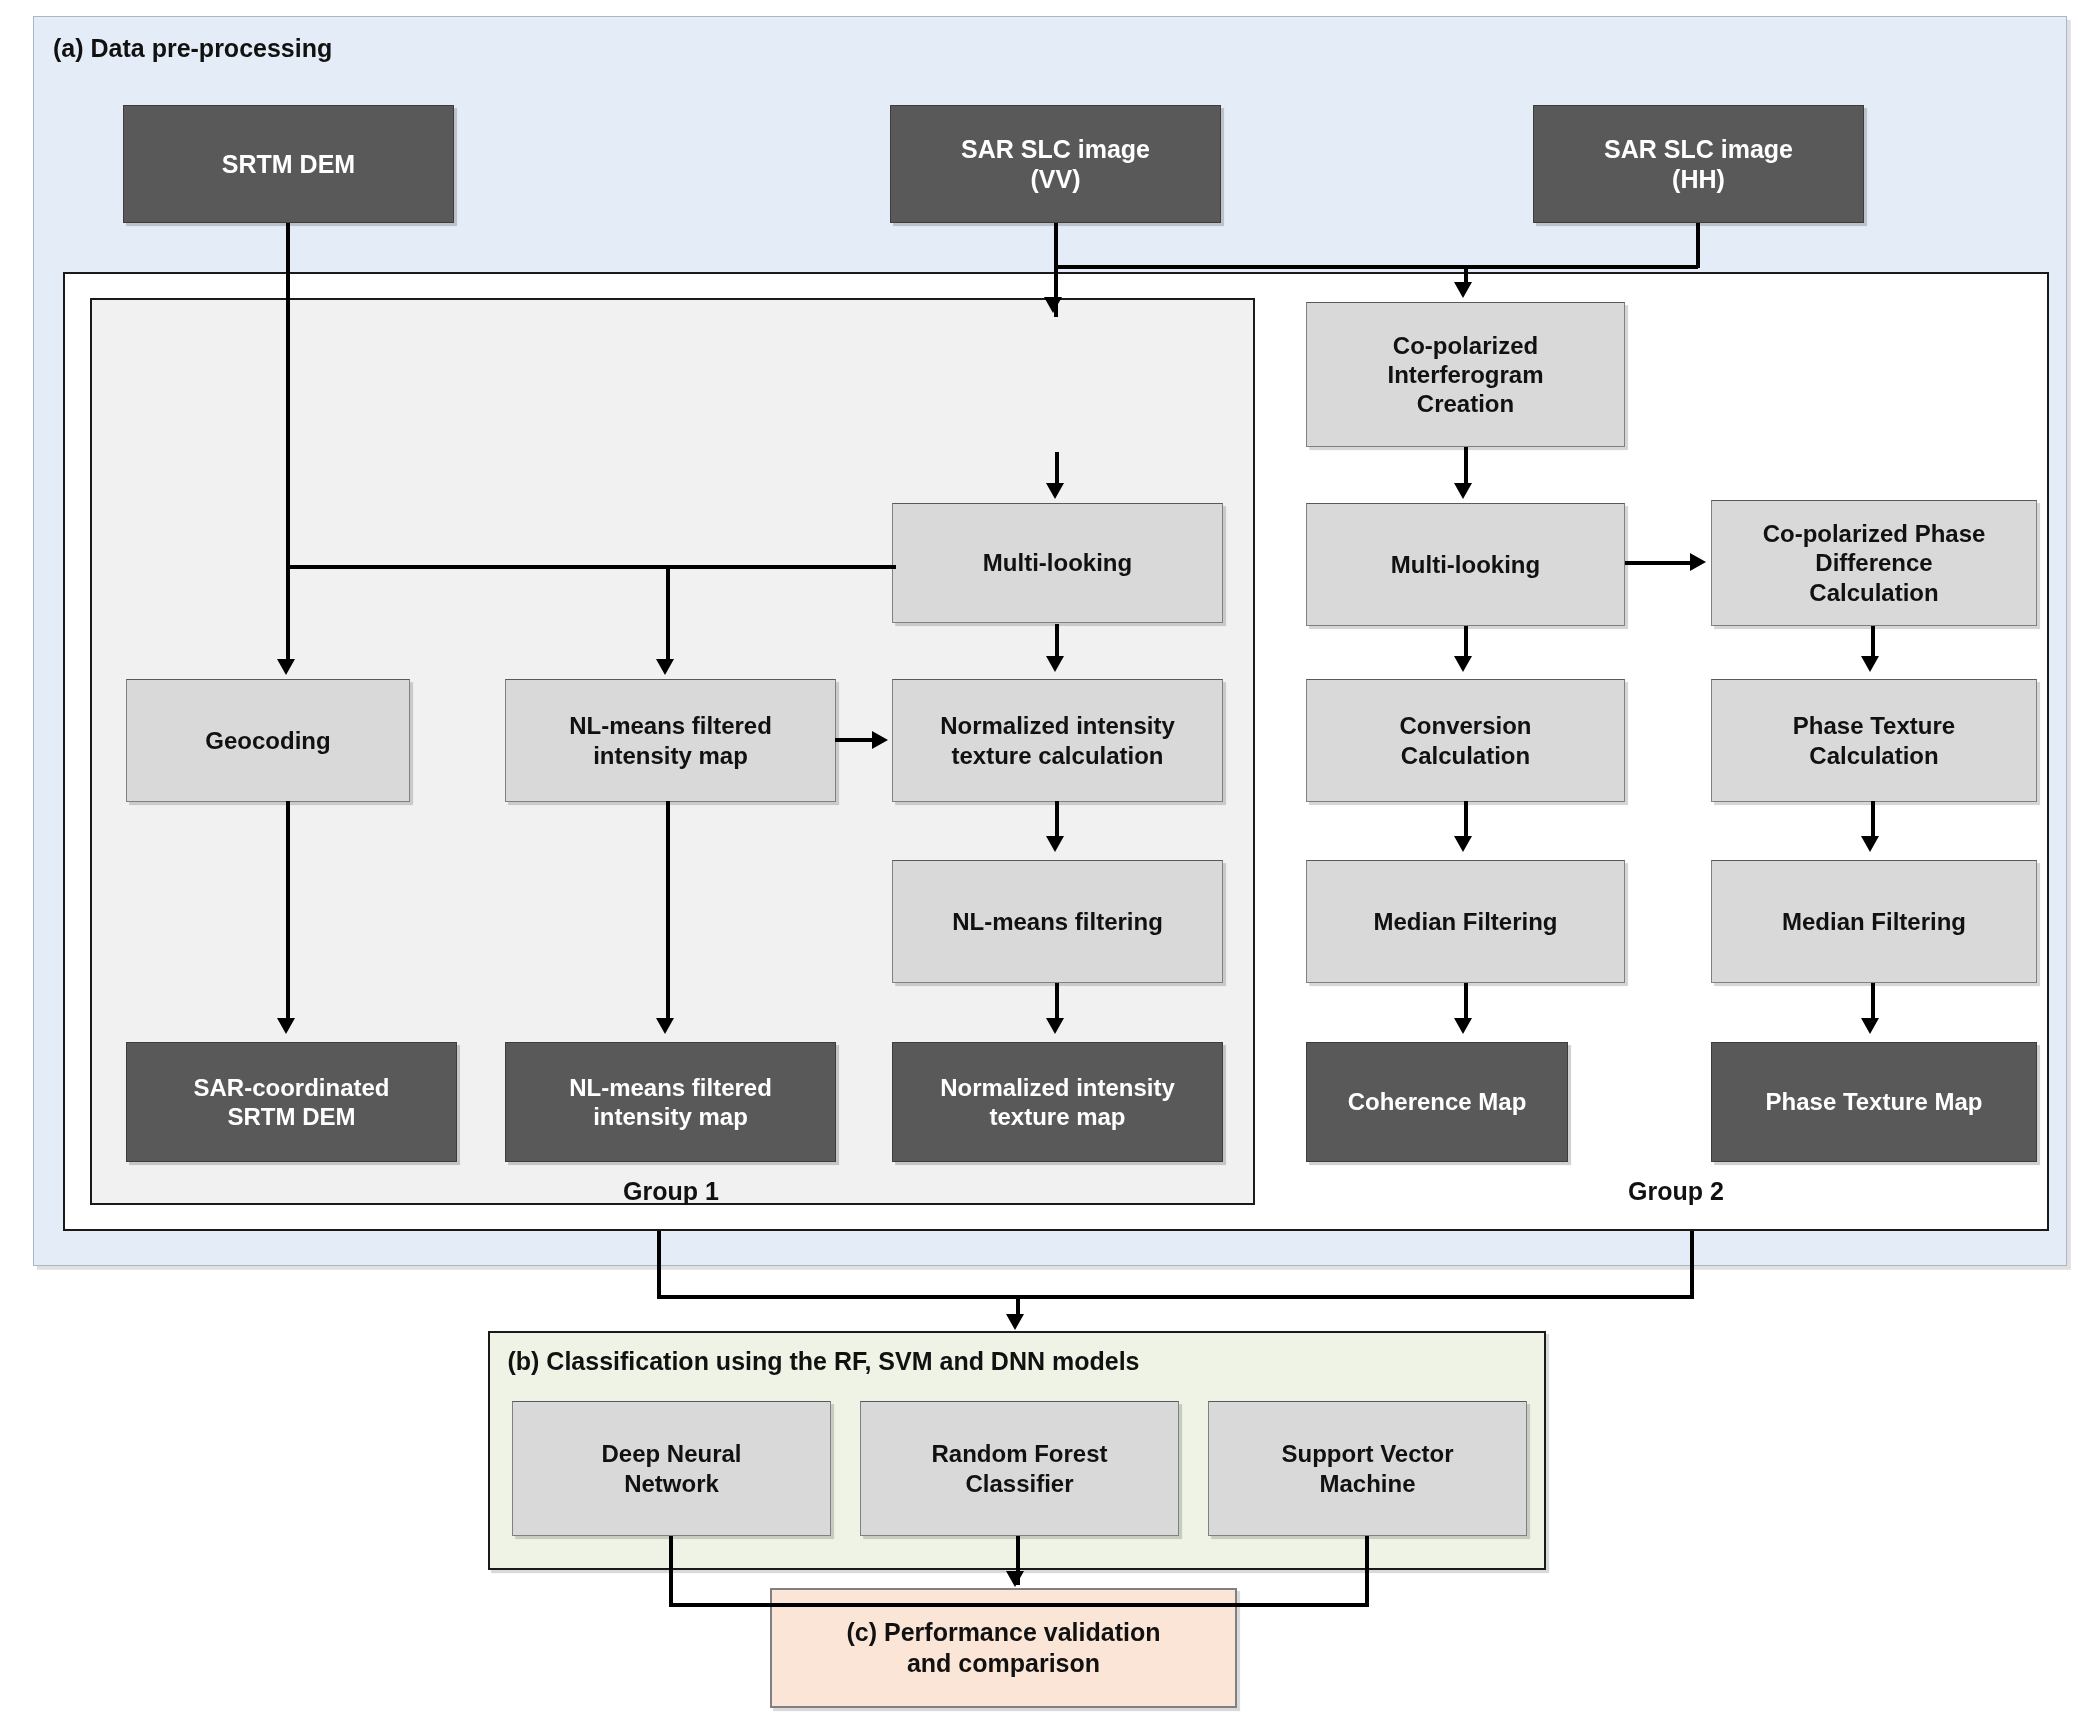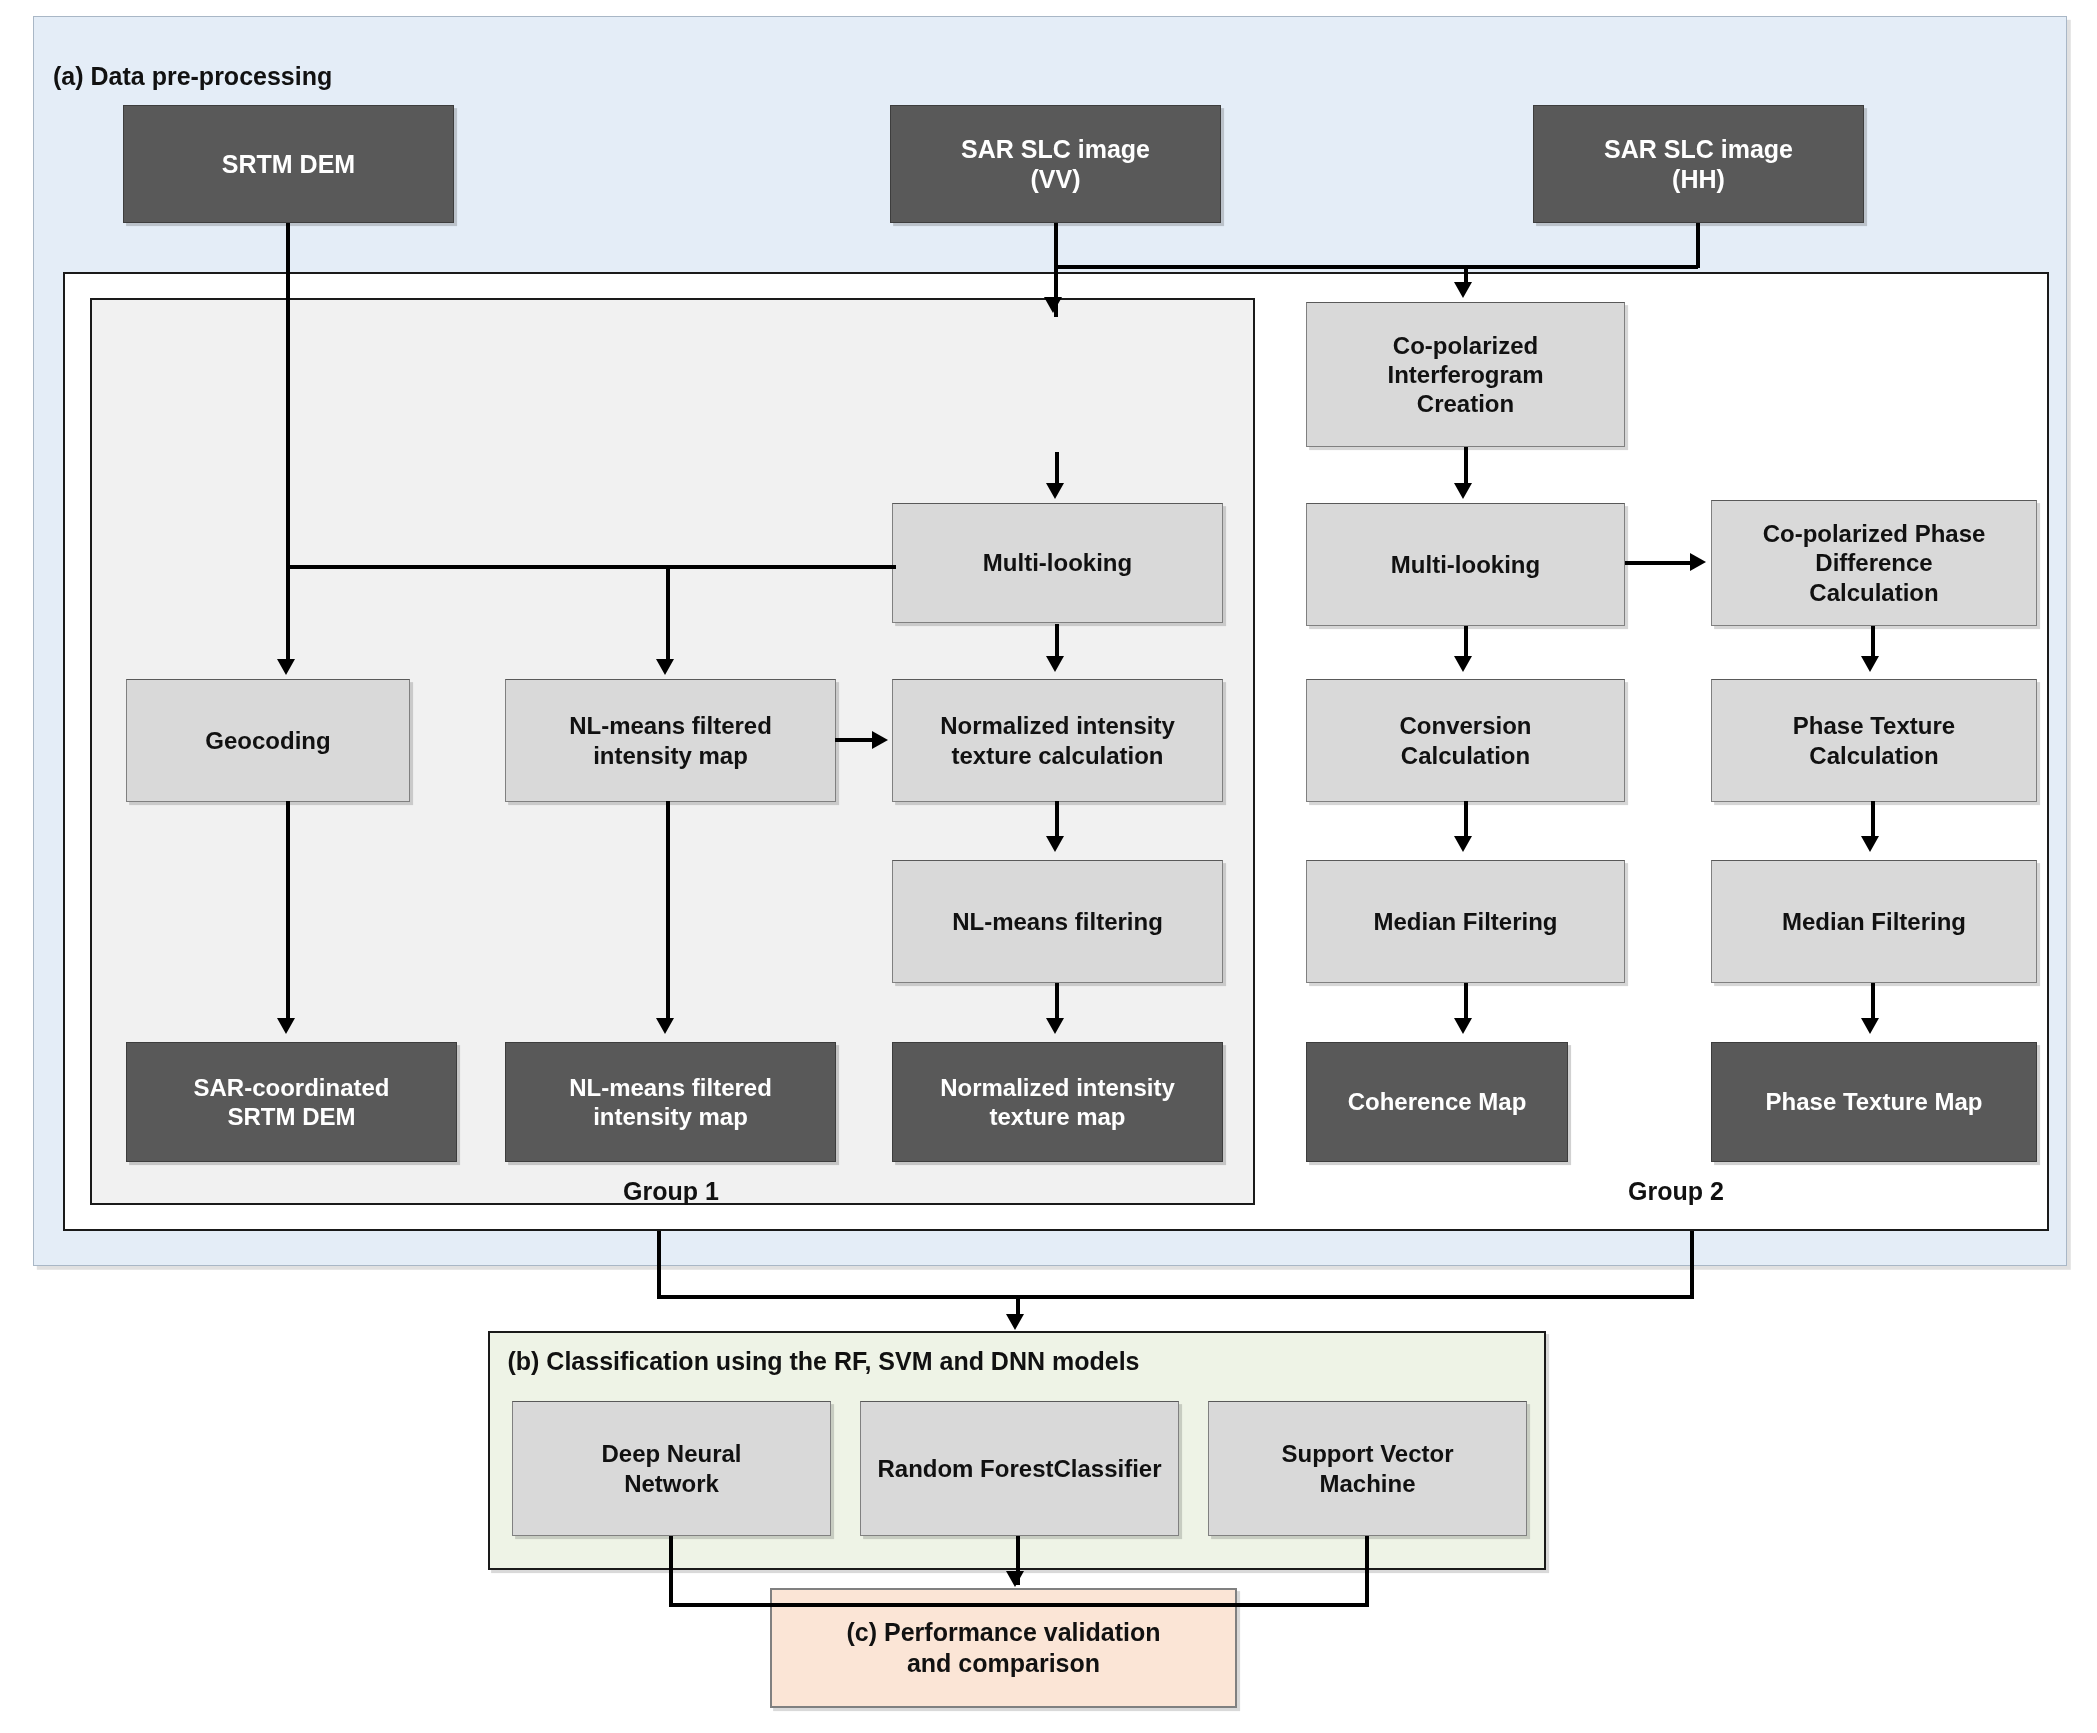--- a/index.html
+++ b/index.html
@@ -31,21 +31,21 @@
 
   
   #panel-a{
     left:33px;top:16.3px;width:2034px;height:1250px;
     background:#e4edf7;
     border:1.9px solid #a9b7c6;
     box-shadow:3.8px 3.8px 0 rgba(0,0,0,0.12);
   }
   #panel-a .cap{
     position:absolute;left:19px;top:16.3px;
-    font-size:25px;font-weight:bold;color:#111;margin-top:28px;
+    font-size:25px;font-weight:bold;color:#111;
   }
 
   
   #white-box{
     left:63px;top:272px;width:1986px;height:959px;
     background:#ffffff;
     border:2.5px solid #1a1a1a;
   }
 
   
@@ -209,21 +209,21 @@
 
   <div class="panel" id="panel-b">
     <div class="cap">(b) Classification using the RF, SVM and DNN models</div>
   </div>
 
   <div class="node light" style="left:512px;top:1401px;width:319px;height:135px;font-size:24px;flex-direction:column;">
     <span>Deep Neural</span>
     <span>Network</span>
   </div>
 
-  <div class="node light" style="left:860px;top:1401px;width:319px;height:135px;font-size:24px;flex-direction:row;">
+  <div class="node light" style="left:860px;top:1401px;width:319px;height:135px;font-size:24px;flex-direction:column;">
     <span>Random Forest</span>
     <span>Classifier</span>
   </div>
 
   <div class="node light" style="left:1208px;top:1401px;width:319px;height:135px;font-size:24px;flex-direction:column;">
     <span>Support Vector</span>
     <span>Machine</span>
   </div>
 
   <div id="panel-c">

